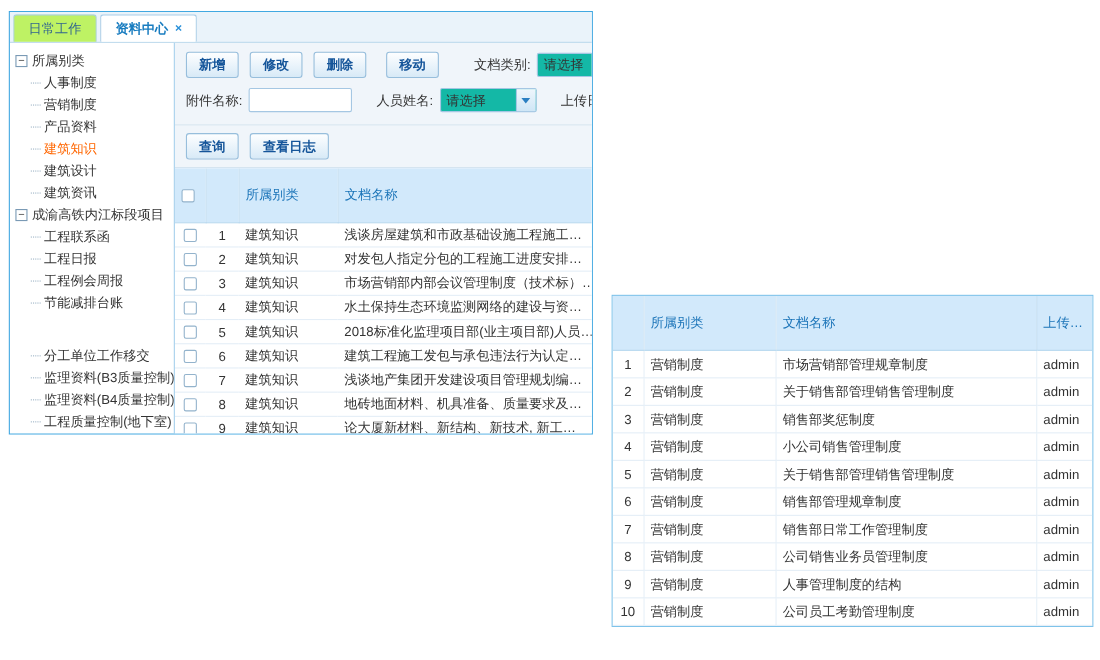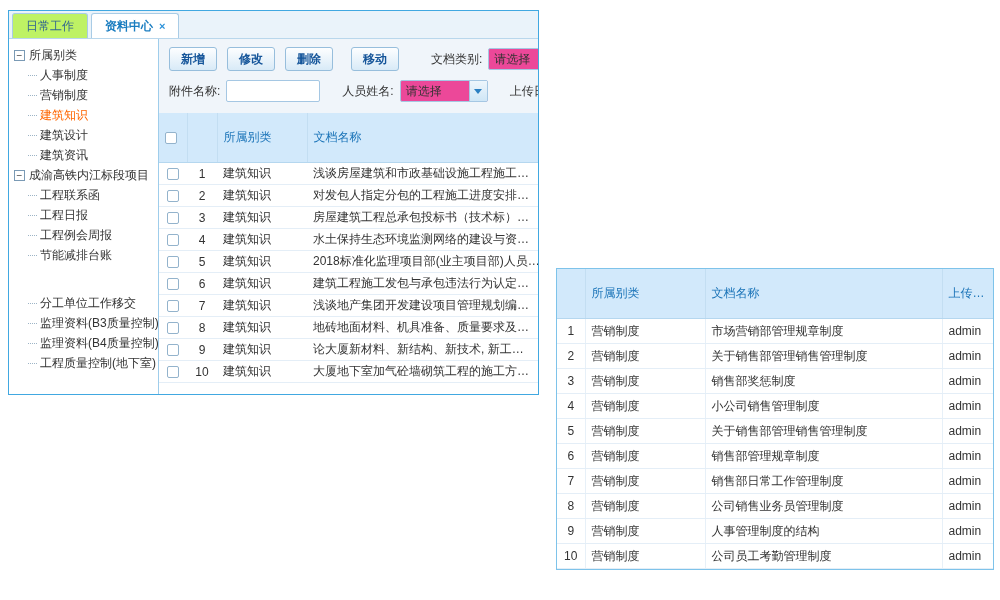--- a/index.html
+++ b/index.html
@@ -34,21 +34,21 @@
   
   .content { flex:1; min-width:0; overflow:hidden; background:#fff; }
   .toolbar { width:558px; background:#f0f5fa; padding:8px 10px 2px 10px; }
   .trow { display:flex; align-items:center; margin-bottom:9px; white-space:nowrap; }
   .btn { background:linear-gradient(#fdfeff,#d8eaf7); border:1px solid #97bedc; border-radius:3px;
          color:#15559a; font-weight:bold; font-size:12px; height:24px; padding:0 11px;
          margin-right:10px; cursor:pointer; display:inline-flex; align-items:center; }
   .flabel { color:#333; margin-right:6px; }
   .gap { margin-left:22px;text-align:center; }
   .select { display:flex; width:88px; height:22px; border:1px solid #a5c7e3; border-radius:2px;
-            background:#ec4899; align-items:center; cursor:pointer; }
+            background:#14b8a6; align-items:center; cursor:pointer; }
   .select .val { flex:1; padding:0 5px; color:#333; overflow:hidden; }
   .select .arrow { width:18px; height:100%; border-left:1px solid #a5c7e3;
                    background:linear-gradient(#eef6fc,#cfe6f6); display:flex;
                    align-items:center; justify-content:center; }
   .tri { width:0; height:0; border-left:4px solid transparent; border-right:4px solid transparent;
          border-top:5px solid #2b7fc2; }
   .tinput { width:94px; height:22px; border:1px solid #a5c7e3; border-radius:2px;
             font-size:12px; padding:0 5px; background:#fff; outline:none;
             font-family:"Liberation Sans","DejaVu Sans",sans-serif; }
   .actionrow { width:558px; background:#f0f5fa; border-top:1px solid #d7e5f0;
@@ -99,20 +99,24 @@
             <span class="lbl">所属别类</span>
           </div>
           <div class="tree-item" style="padding-left: 19px;">
             <span class="dash"></span>
             <span class="lbl">人事制度</span>
           </div>
           <div class="tree-item" style="padding-left: 19px;">
             <span class="dash"></span>
             <span class="lbl">营销制度</span>
           </div>
+          <div class="tree-item" style="padding-left: 19px;">
+            <span class="dash"></span>
+            <span class="lbl">产品资料</span>
+          </div>
           <div class="tree-item selected" style="padding-left: 19px;">
             <span class="dash"></span>
             <span class="lbl">建筑知识</span>
           </div>
           <div class="tree-item" style="padding-left: 19px;">
             <span class="dash"></span>
             <span class="lbl">建筑设计</span>
           </div>
           <div class="tree-item" style="padding-left: 19px;">
             <span class="dash"></span>
@@ -175,20 +179,24 @@
             <input class="tinput" style="">
             <span class="flabel gap">人员姓名:</span>
             <div class="select">
               <span class="val">请选择</span>
               <span class="arrow">
                   <span class="tri"></span>
                 </span>
             </div>
             <span class="flabel gap">上传日期</span>
           </div>
+        </div>
+        <div class="actionrow">
+          <button class="btn">查询</button>
+          <button class="btn">查看日志</button>
         </div>
 
         <table class="grid" id="tableA">
           <colgroup>
               <col style="width:28px">
               <col style="width:30px">
               <col style="width:90px">
               <col>
             </colgroup>
           <thead>
@@ -209,21 +217,21 @@
               <tr>
                 <td class="c-cb"><span class="cb"></span></td>
                 <td class="c-num">2</td>
                 <td>建筑知识</td>
                 <td>对发包人指定分包的工程施工进度安排…</td>
               </tr>
               <tr>
                 <td class="c-cb"><span class="cb"></span></td>
                 <td class="c-num">3</td>
                 <td>建筑知识</td>
-                <td>房屋建筑工程总承包投标书（技术标）…</td>
+                <td>市场营销部内部会议管理制度（技术标）…</td>
               </tr>
               <tr>
                 <td class="c-cb"><span class="cb"></span></td>
                 <td class="c-num">4</td>
                 <td>建筑知识</td>
                 <td>水土保持生态环境监测网络的建设与资…</td>
               </tr>
               <tr>
                 <td class="c-cb"><span class="cb"></span></td>
                 <td class="c-num">5</td>

